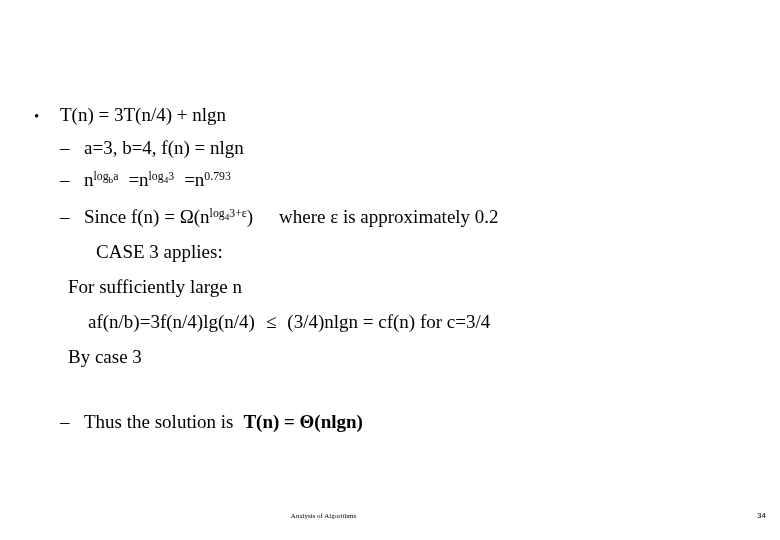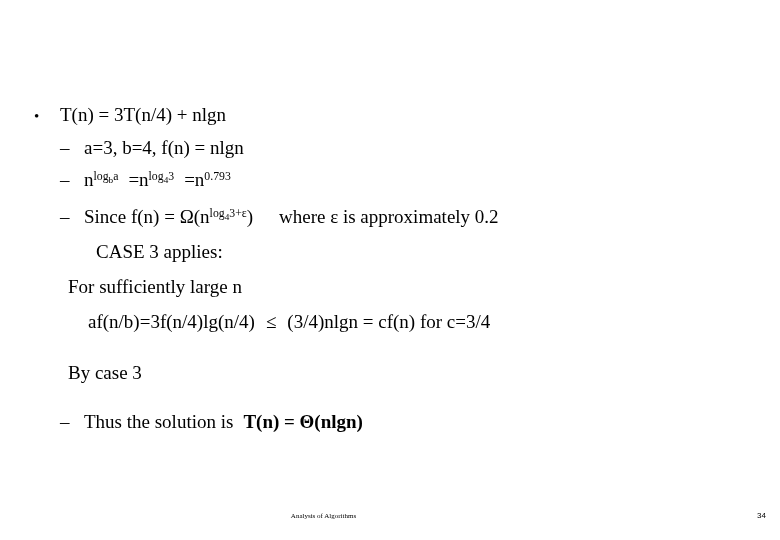--- a/index.html
+++ b/index.html
@@ -58,21 +58,21 @@
     width: 24px;
     font-size: 19px;
   }
   .l1 { top: 5px;   left: 34px; }
   .l2 { top: 38px;  left: 60px; }
   .l3 { top: 70px;  left: 60px; }
   .l4 { top: 107px; left: 60px; }
   .l5 { top: 142px; left: 96px; }
   .l6 { top: 177px; left: 68px; }
   .l7 { top: 212px; left: 88px; }
-  .l8 { top: 263px; left: 68px; }
+  .l8 { top: 247px; left: 68px; }
   .l9 { top: 312px; left: 60px; }
 
   sup {
     font-size: 0.62em;
     vertical-align: 0.52em;
     line-height: 0;
   }
   sup sub {
     font-size: 0.78em;
     vertical-align: -0.32em;

